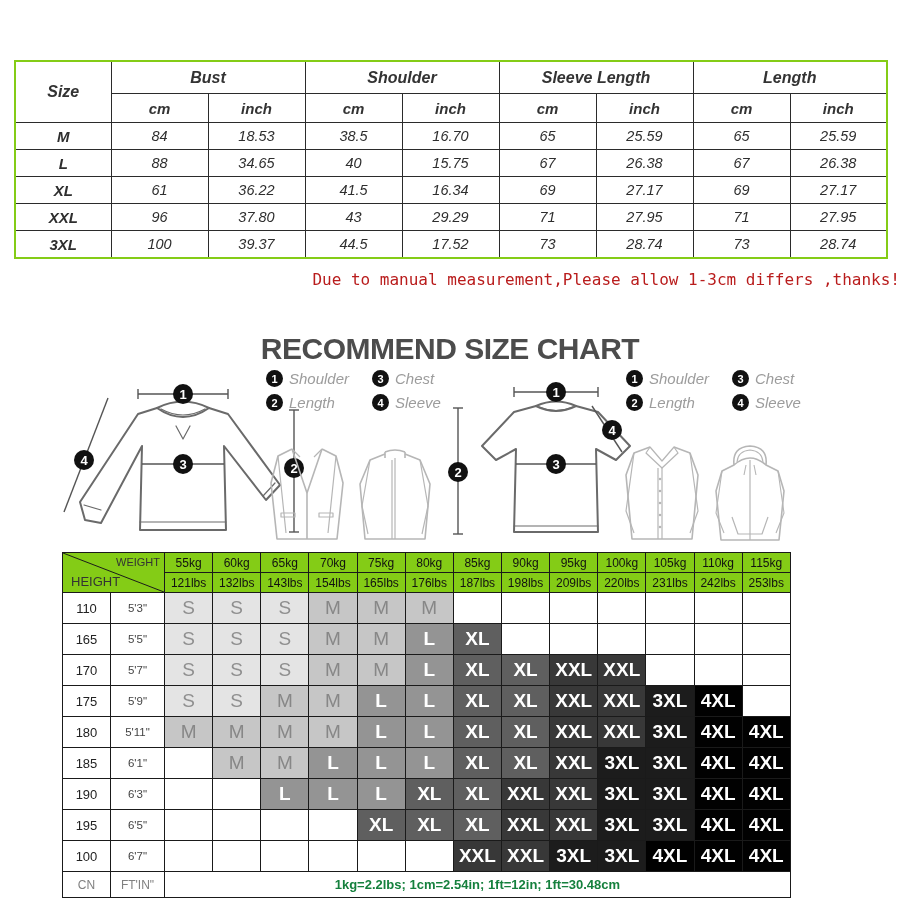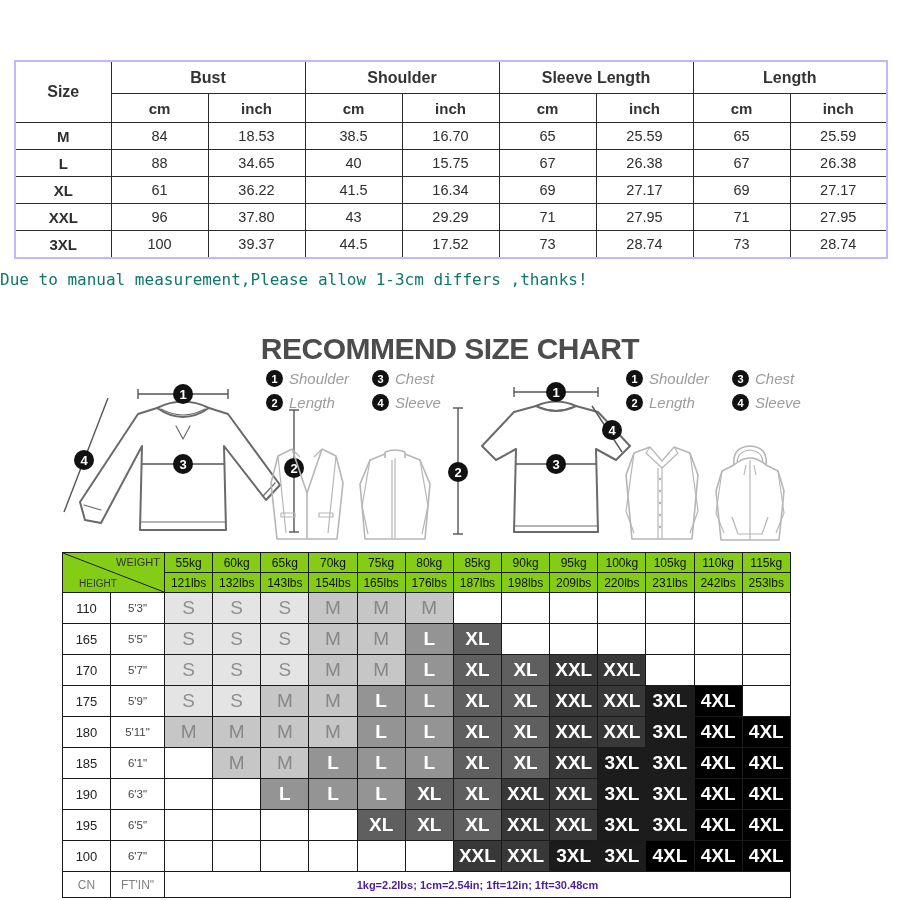--- a/index.html
+++ b/index.html
@@ -4,29 +4,29 @@
 <style>
   html,body{margin:0;padding:0;background:#fff;}
   #page{position:relative;width:900px;height:900px;background:#fff;overflow:hidden;
         font-family:"Liberation Sans",sans-serif;color:#333;}
 
   
   #size-table{position:absolute;left:14px;top:60px;width:874px;border-collapse:collapse;
               table-layout:fixed;}
   #size-table th,#size-table td{border:1px solid #2b2b2b;text-align:center;vertical-align:middle;
               padding:0;}
-  #size-table{border:2px solid #c4b5fd;}
+  #size-table{border:2px solid #84cc16;font-style:italic;}
   #size-table thead tr.grp th{height:31px;font-size:16px;font-weight:700;color:#333;}
   #size-table thead tr.unit th{height:28px;font-size:15px;font-weight:700;color:#333;}
   #size-table tbody td{height:26px;font-size:14.5px;font-weight:400;color:#2e2e2e;}
   #size-table tbody td.size-col{font-weight:700;font-size:15px;}
 
   
-  .note{position:absolute;left:0;top:270px;width:900px;text-align:left;
-        font-family:"DejaVu Sans Mono",monospace;font-size:16px;color:#0f766e;}
+  .note{position:absolute;left:0;top:270px;width:900px;text-align:right;
+        font-family:"DejaVu Sans Mono",monospace;font-size:16px;color:#b91c1c;}
   .title{position:absolute;left:0;top:300px;width:900px;text-align:center;
         font-size:30px;font-weight:700;letter-spacing:-0.5px;color:#4c4c4c;margin-top:32px;}
 
   
   #diagrams{position:absolute;left:0;top:358px;width:900px;height:192px;}
   .gsvg{position:absolute;}
   .legend{position:absolute;display:grid;grid-template-columns:96px auto;grid-row-gap:7px;
           grid-column-gap:10px;}
   .lg-item{display:flex;align-items:center;white-space:nowrap;}
   .lnum{display:inline-flex;align-items:center;justify-content:center;width:17px;height:17px;
@@ -36,30 +36,30 @@
 
   
   #matrix{position:absolute;left:62px;top:552px;width:728px;border-collapse:collapse;
           table-layout:fixed;}
   #matrix th,#matrix td{border:1px solid #1a1a1a;text-align:center;vertical-align:middle;
           padding:0;overflow:hidden;}
   #matrix thead th{height:19px;font-size:12px;font-weight:400;color:#111;background:#84cc16;}
   #matrix th.corner{position:relative;}
   .diag{position:absolute;left:0;top:0;width:100%;height:100%;}
   .cw{position:absolute;top:3px;right:4px;font-size:11px;color:#333;}
-  .ch{position:absolute;bottom:3px;left:16px;font-size:10px;color:#333;}
+  .ch{position:absolute;bottom:3px;left:8px;font-size:13px;color:#333;}
   #matrix tbody td{height:30px;}
   #matrix tbody td.hcm{font-size:13px;color:#222;background:#fff;}
   #matrix tbody td.hft{font-size:11.5px;color:#444;background:#fff;}
   #matrix tbody td.mcell{font-size:19px;background:#fff;}
   #matrix tbody td.light{font-weight:400;}
   #matrix tbody td.heavy{font-weight:700;}
   #matrix tfoot td{height:25px;}
   #matrix tfoot td.cnft{font-size:12px;color:#808080;background:#fff;}
-  #matrix tfoot td.conv{font-size:11px;font-weight:700;color:#4c1d95;background:#fff;}
+  #matrix tfoot td.conv{font-size:13px;font-weight:700;color:#15803d;background:#fff;}
 </style>
 </head>
 <body>
 
 <div id="page">
 
   <table id="size-table">
     <colgroup>
       <col style="width:96px">
         <col>

